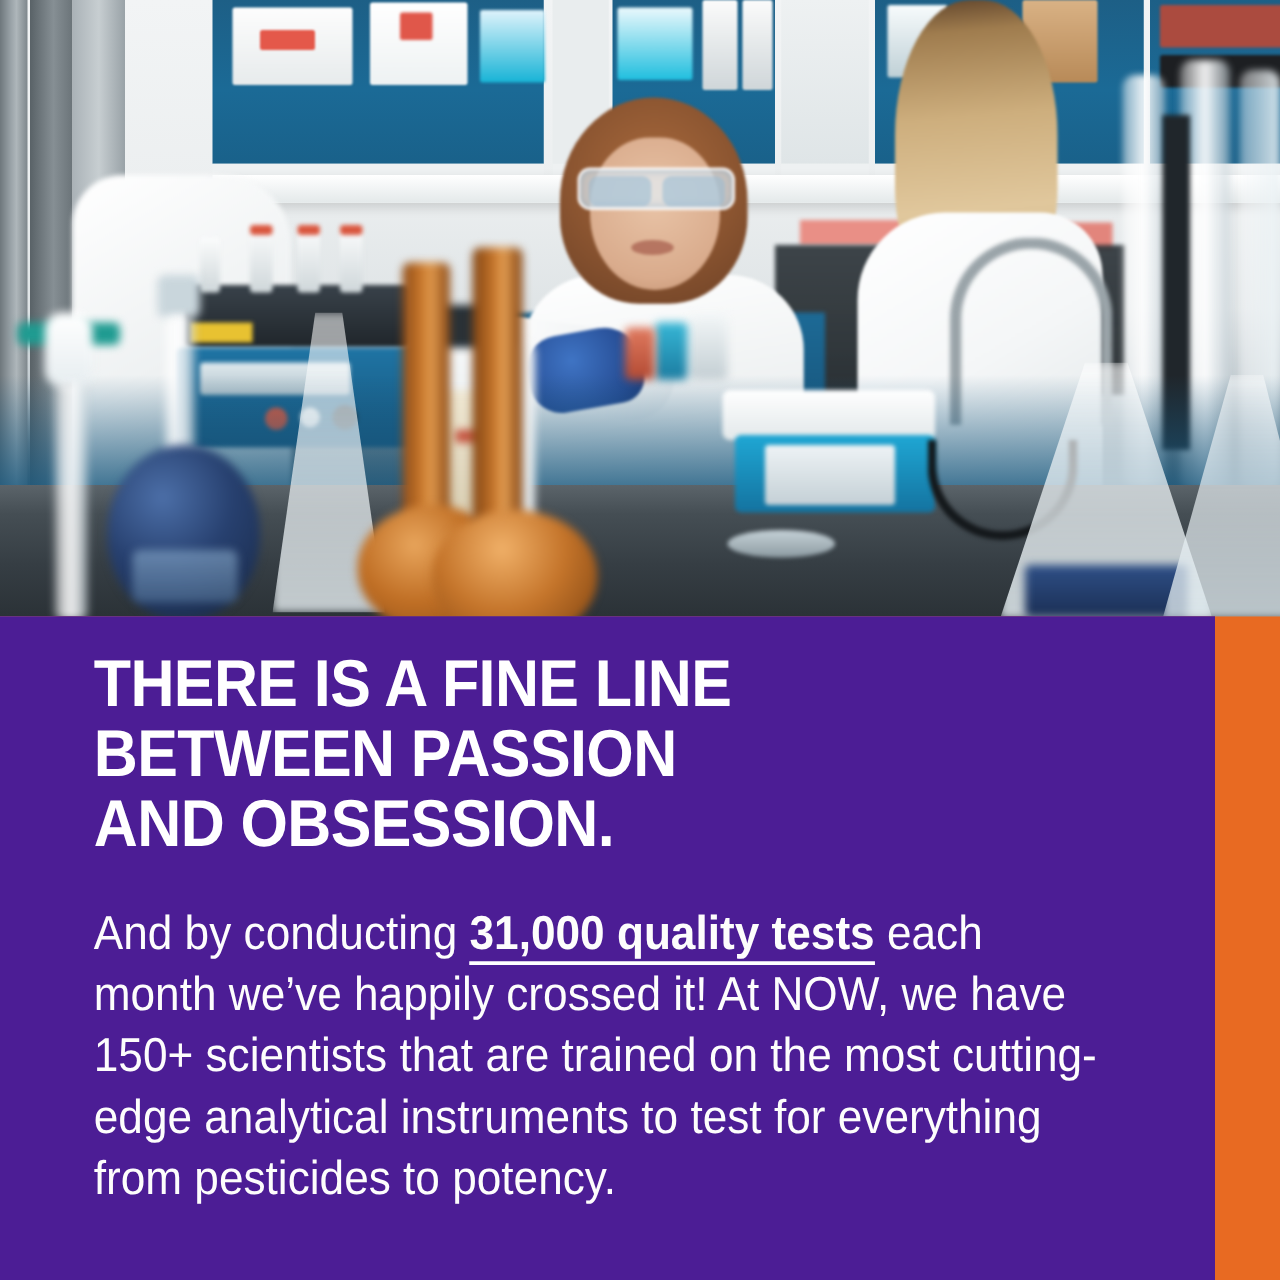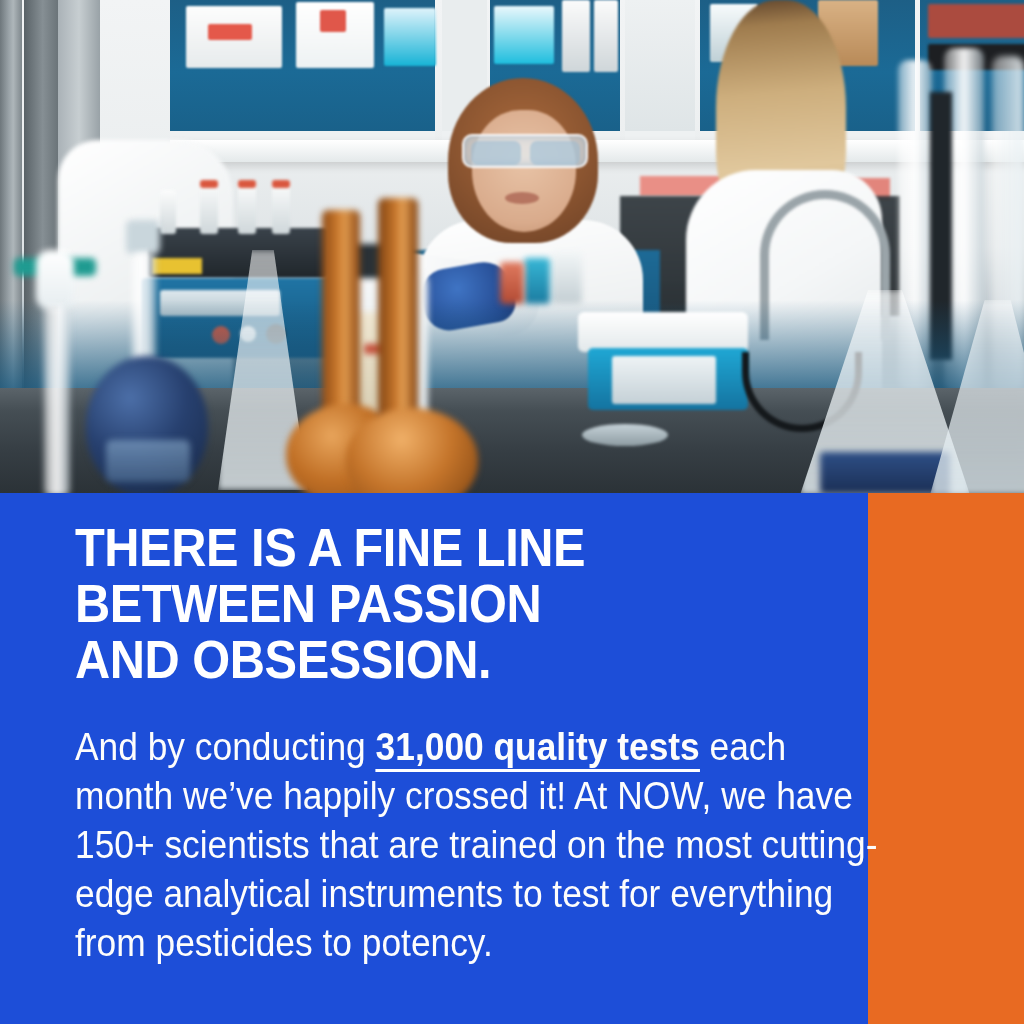--- a/index.html
+++ b/index.html
@@ -152,22 +152,22 @@
   .flask-neck {
     position:absolute; border-radius:6px;
   }
   .flask-bulb {
     position:absolute; border-radius:50% 50% 48% 48%;
   }
 
   
   #panel {
     position:absolute; left:0; top:493px;
-    width:868px; height:531px;
-    background:#1d4ed8;
+    width:972px; height:531px;
+    background:#4c1d95;
   }
 
   #headline {
     position:absolute; left:75px; top:27px;
     width:900px;
     color:#ffffff;
     font-family:"Liberation Sans", sans-serif;
     font-weight:bold;
     font-size:53px;
     line-height:56px;

